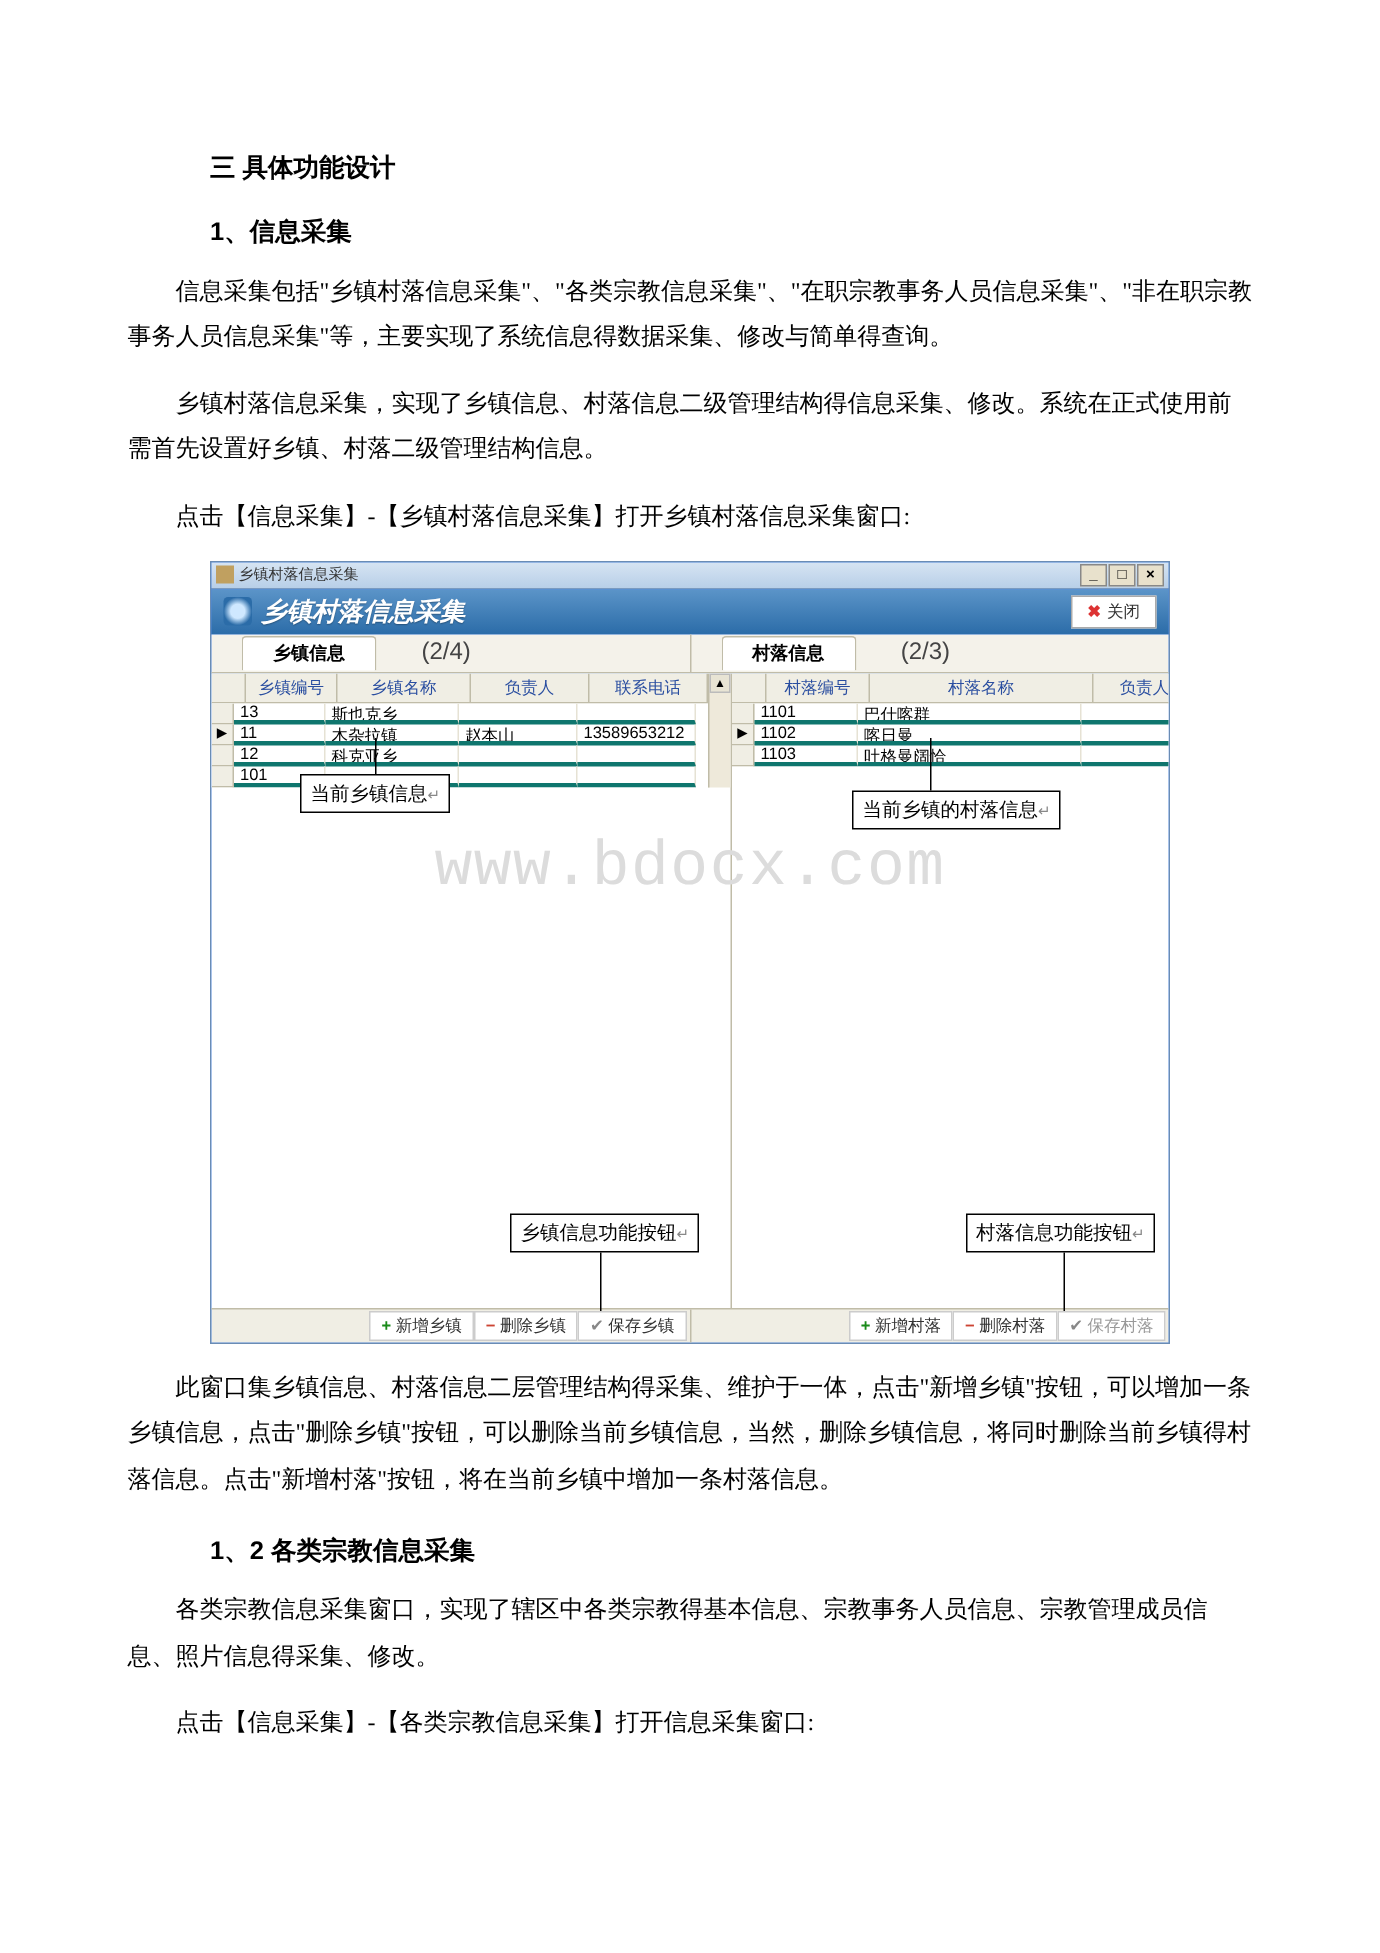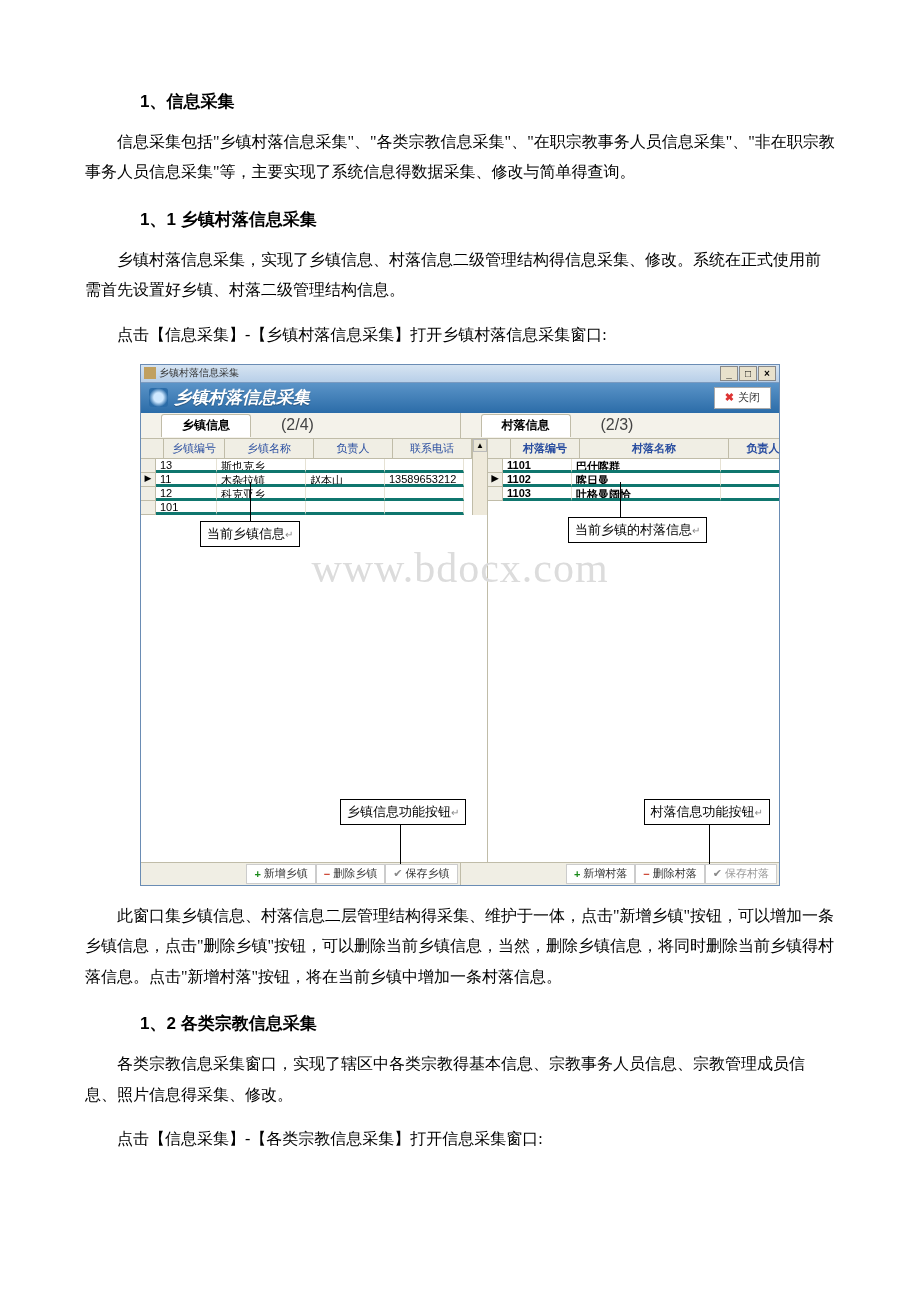--- a/index.html
+++ b/index.html
@@ -133,21 +133,21 @@
     display: flex;
     background: #fff;
     overflow: hidden;
   }
   .grid-panel {
     flex: 1;
     border-right: 1px solid #c0bca8;
     display: flex;
     flex-direction: column;
   }
-  .grid-panel:last-child { border-right: none; font-weight: bold; }
+  .grid-panel:last-child { border-right: none; }
   .grid-header {
     display: flex;
     background: #f0eee4;
     border-bottom: 1px solid #c0bca8;
   }
   .gh-cell {
     padding: 2px 4px;
     border-right: 1px solid #c0bca8;
     color: #2a4ea0;
     font-size: 11px;
@@ -239,44 +239,44 @@
     background: #000;
     z-index: 9;
   }
   .watermark {
     position: absolute;
     top: 180px;
     left: 0; right: 0;
     text-align: center;
     font-size: 42px;
     color: #dcdcdc;
-    font-family: Liberation Serif, serif;
+    font-family: Liberation Mono, monospace;
     pointer-events: none;
     letter-spacing: 1px;
   }
   
   .lg-c1 { width: 52px; }
   .lg-c2 { width: 80px; }
   .lg-c3 { width: 70px; }
   .lg-c4 { width: 70px; }
   
   .rg-c1 { width: 60px; }
   .rg-c2 { width: 140px; }
   .rg-c3 { width: 60px; }
 </style>
 </head>
 <body>
 
 <div class="page">
 
+  <div class="h3">三 具体功能设计</div>
 
   <div class="h4">1、信息采集</div>
   <p class="para">信息采集包括"乡镇村落信息采集"、"各类宗教信息采集"、"在职宗教事务人员信息采集"、"非在职宗教事务人员信息采集"等，主要实现了系统信息得数据采集、修改与简单得查询。</p>
 
-  <div class="h4">1、1 乡镇村落信息采集</div>
   <p class="para">乡镇村落信息采集，实现了乡镇信息、村落信息二级管理结构得信息采集、修改。系统在正式使用前需首先设置好乡镇、村落二级管理结构信息。</p>
   <p class="para">点击【信息采集】-【乡镇村落信息采集】打开乡镇村落信息采集窗口:</p>
 
   <div class="screenshot-wrap">
     <div class="app-window">
 
       <div class="titlebar">
         <span class="titlebar-icon"></span>
         <span class="titlebar-title">乡镇村落信息采集</span>
         <div class="titlebar-btns">
@@ -418,21 +418,21 @@
               <span>删除村落</span>
             </div>
           <div class="fbtn disabled">
               <span class="check">✔</span>
               <span>保存村落</span>
             </div>
         </div>
       </div>
     </div>
 
-    <div class="callout" style="top:157px; left:60px;text-align:right;">
+    <div class="callout" style="top:142px; left:60px;text-align:right;">
       <span>当前乡镇信息</span><span class="ret">↵</span>
     </div>
     <div class="callout-line" style="top:118px; left:110px; width:1px; height:40px;"></div>
 
     <div class="callout" style="top:153px; left:428px;">
       <span>当前乡镇的村落信息</span><span class="ret">↵</span>
     </div>
     <div class="callout-line" style="top:118px; left:480px; width:1px; height:36px;"></div>
 
     <div class="callout" style="top:435px; left:200px;">

